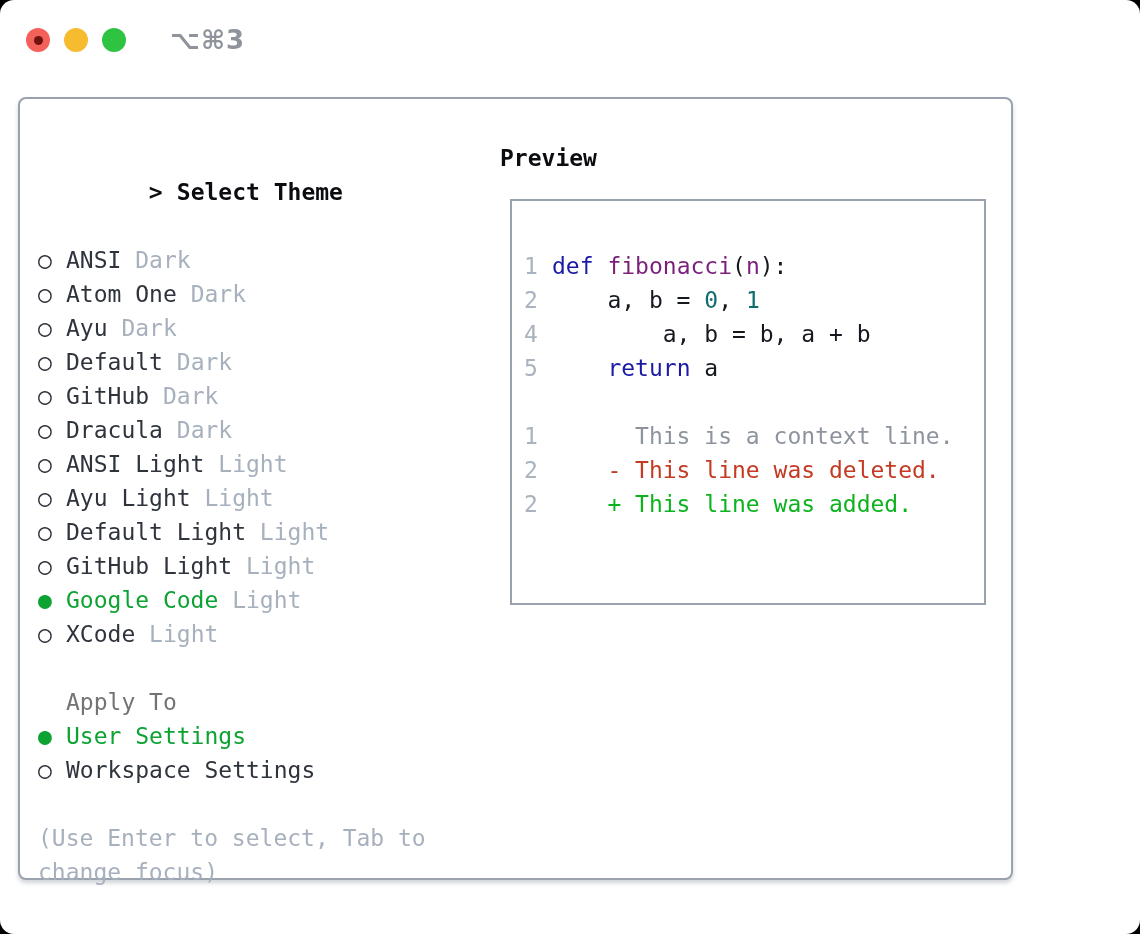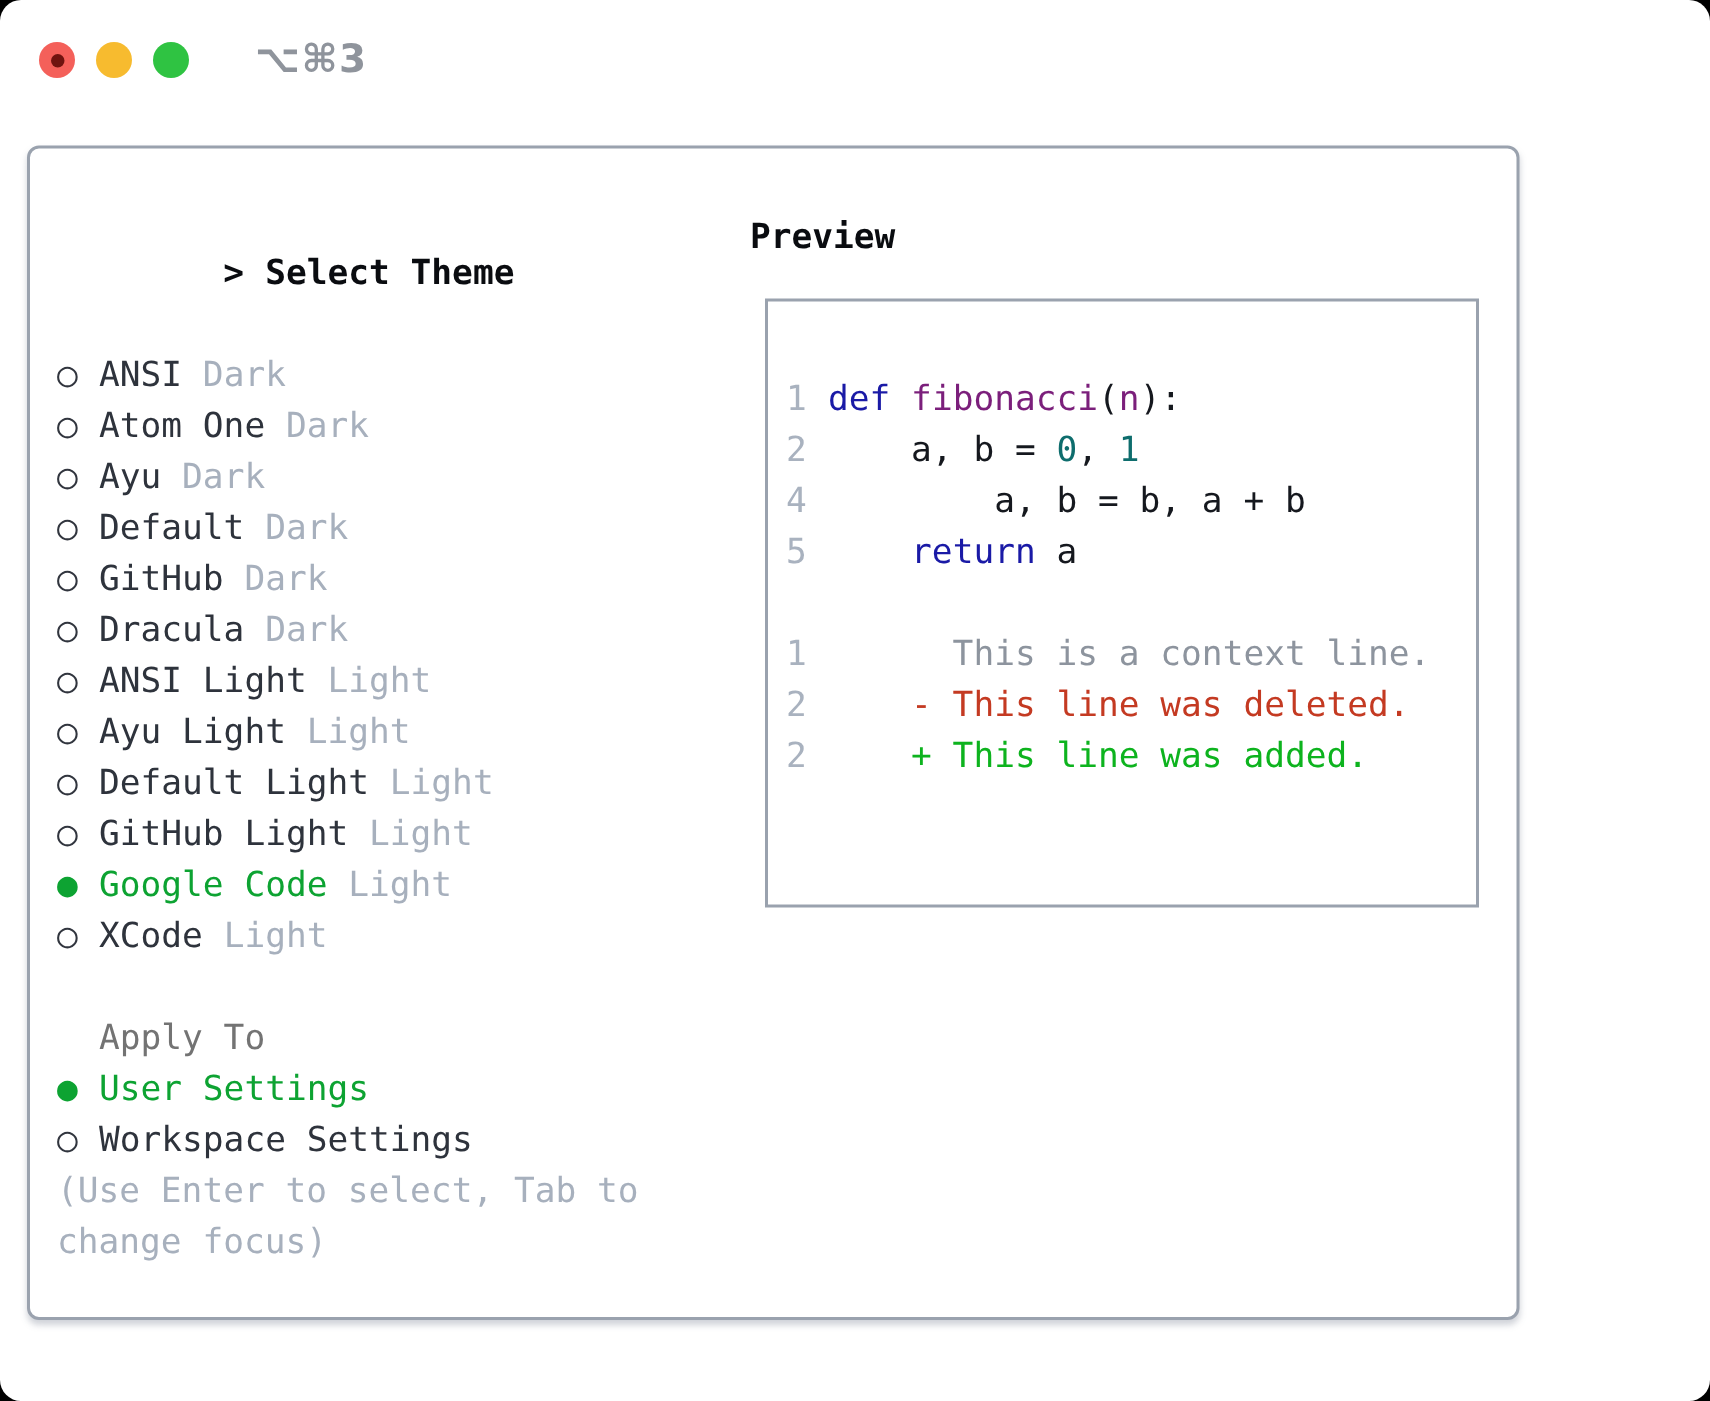--- a/index.html
+++ b/index.html
@@ -13,30 +13,30 @@
   .tl.red .dot{width:9px;height:9px;border-radius:50%;background:#70130f;}
   .tl.yellow{background:#f7bb2f;}
   .tl.green{background:#2fc342;}
   .window-title{margin-left:30px;font-family:"DejaVu Sans",sans-serif;font-weight:bold;
                 font-size:26px;color:#8f949c;letter-spacing:1px;}
   
   .panel{position:absolute;left:18px;top:97px;width:995px;height:783px;box-sizing:border-box;
          border:2px solid var(--border);border-radius:8px;background:#fff;
          box-shadow:0 3px 4px rgba(120,130,145,.35);}
   .row,.list-header,.apply-header,.help div{line-height:34px;font-size:23px;white-space:pre;}
-  .left-col{position:absolute;left:18px;top:32px;color:var(--text);}
+  .left-col{position:absolute;left:18px;top:42px;color:var(--text);}
   .marker{display:inline-block;width:28px;color:#31353e;}
   .marker.sel{color:var(--sel);}
   .list-header .hdr,.preview-label{font-weight:bold;color:#0a0c10;}
   .apply-header{padding-left:28px;color:#737373;}
   .muted{color:var(--muted);}
   .sel{color:var(--sel);}
   .tname{color:var(--text);}
   .sp34{height:34px;}
-  .help{color:var(--muted);}
+  .help{margin-top:34px;color:var(--muted);}
   
   .preview-label{position:absolute;left:480px;top:42px;line-height:34px;font-size:23px;}
   .preview-box{position:absolute;left:490px;top:100px;width:476px;height:406px;box-sizing:border-box;
                border:2px solid var(--border);background:#fff;padding:48px 0 0 12px;overflow:hidden;}
   .code-line{line-height:34px;font-size:23px;white-space:pre;}
   .lnum{display:inline-block;width:28px;color:var(--lnum);}
   .tk-keyword{color:var(--kw);}
   .tk-title{color:var(--ttl);margin-top:44px;}
   .tk-number{color:var(--num);}
   .tk-plain{color:var(--plain);}

